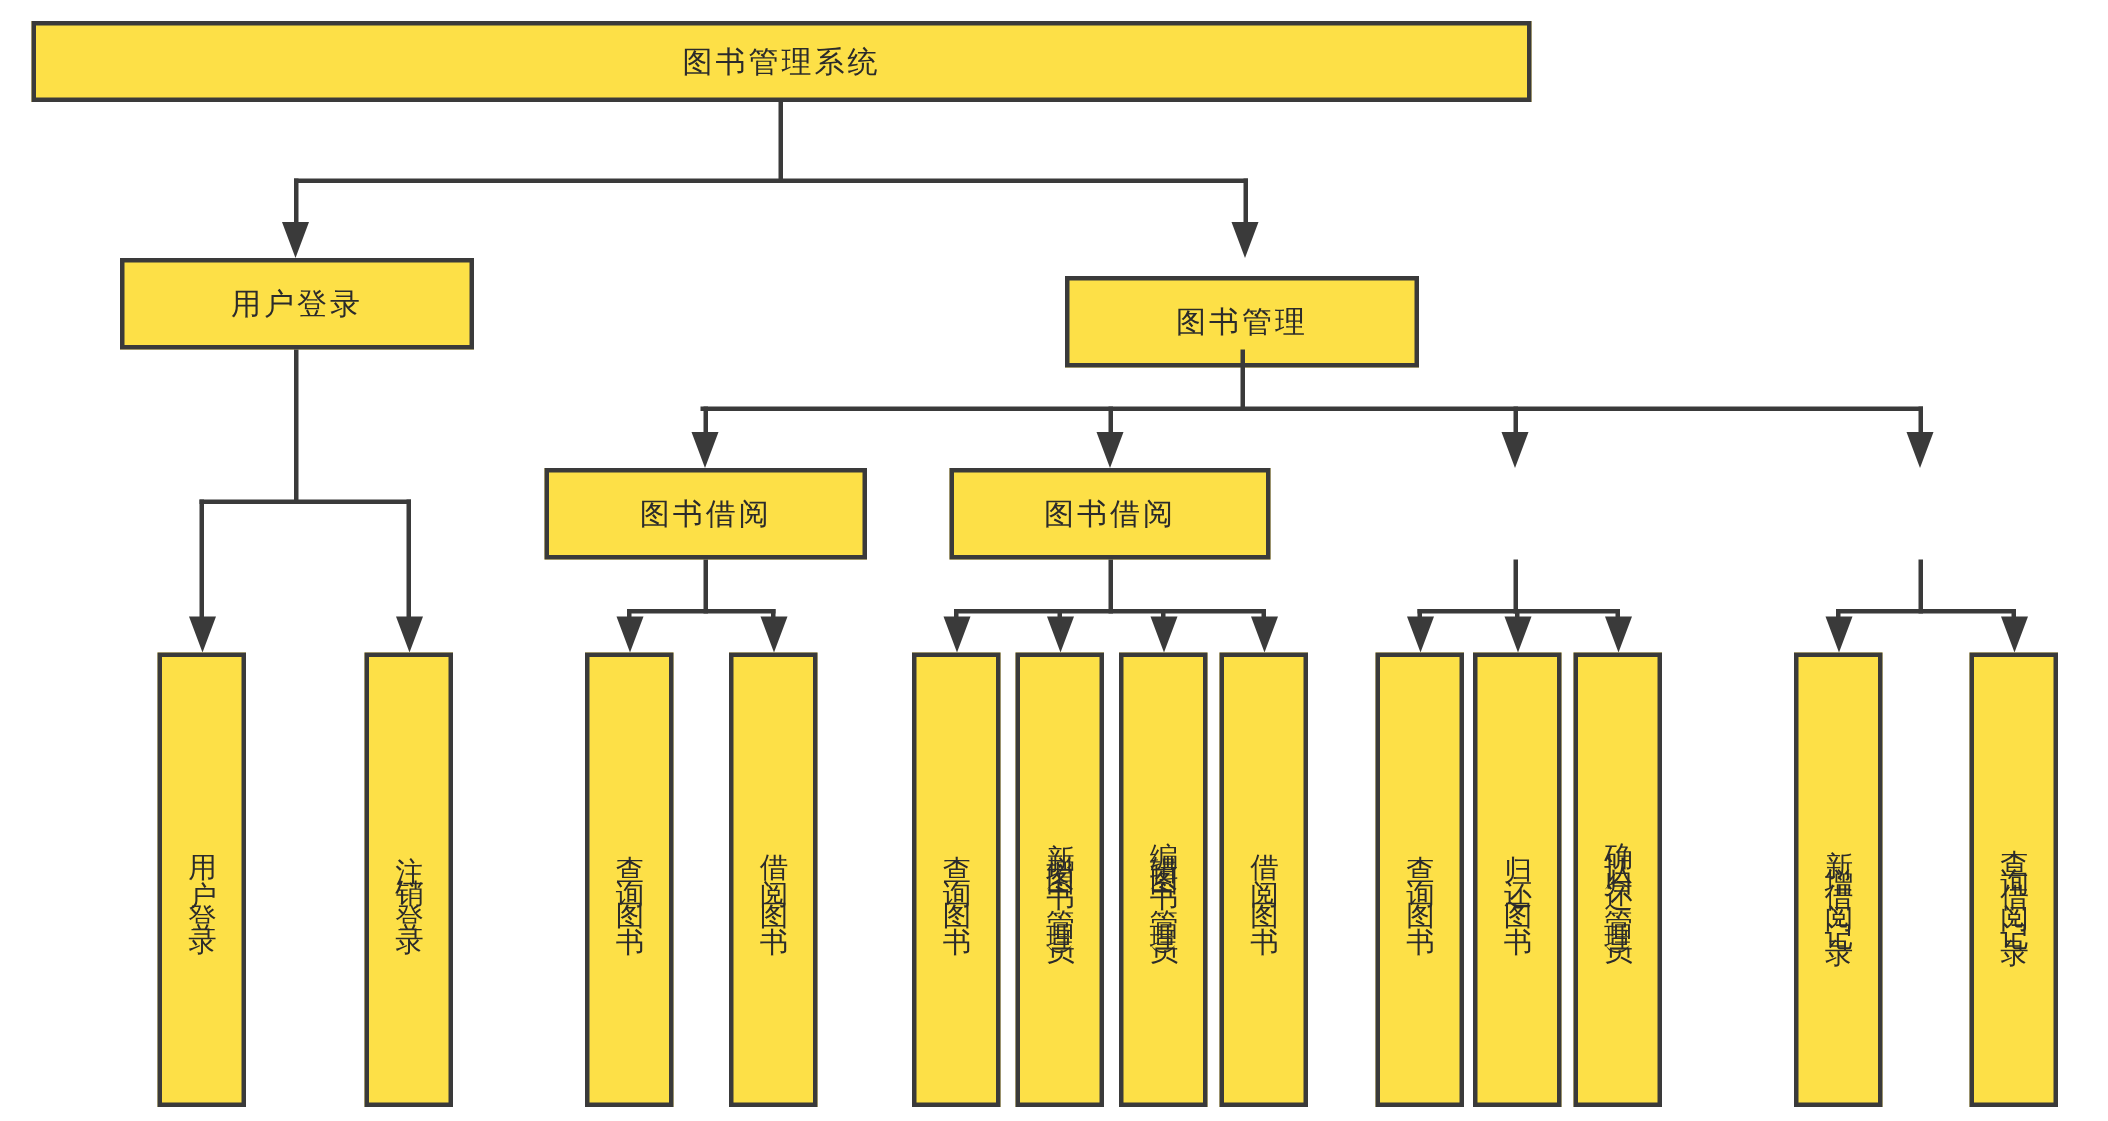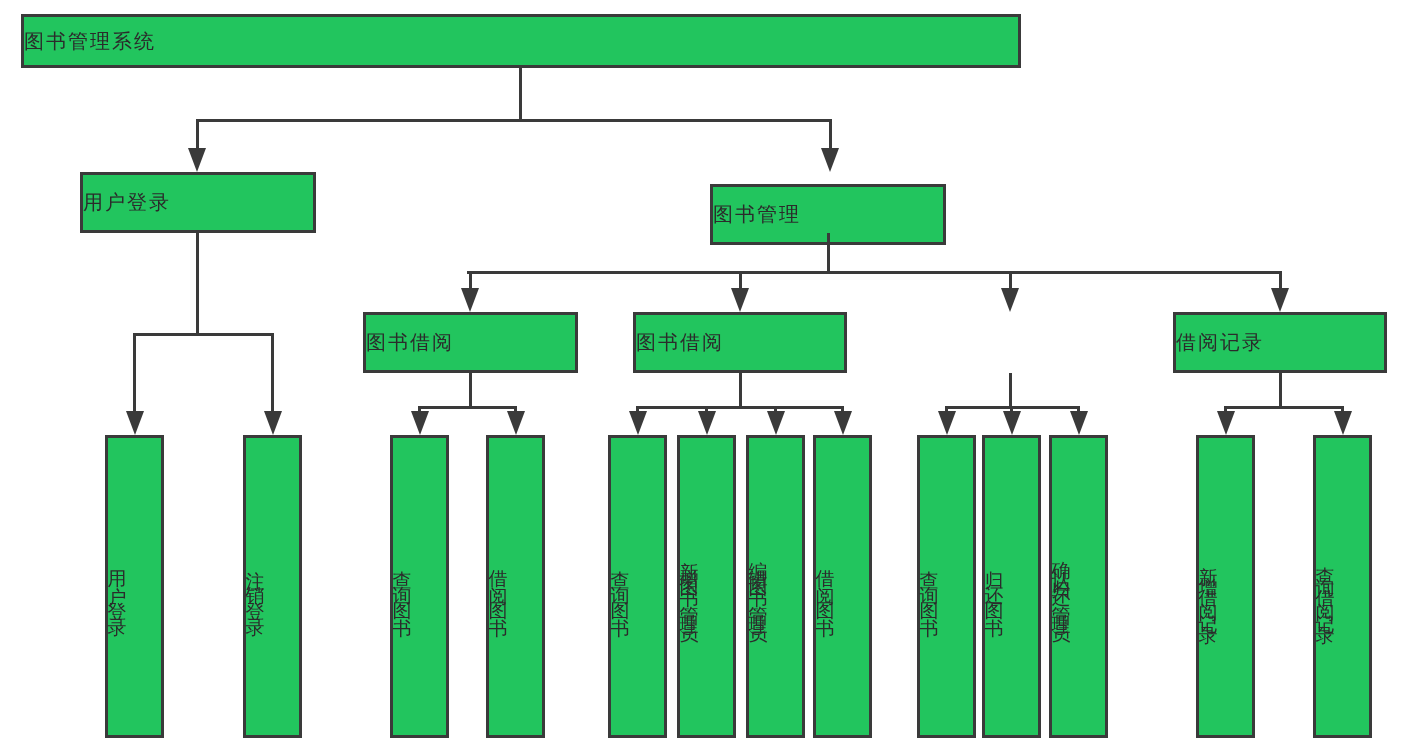--- a/index.html
+++ b/index.html
@@ -13,22 +13,22 @@
     position:relative;
     width:1405px;height:747px;
     background:var(--bg);
     font-family:"DejaVu Sans","Liberation Sans",sans-serif;
     overflow:hidden;
   }
   .box{
     position:absolute;
     box-sizing:border-box;
     border:3px solid var(--line);
-    background:#22c55e;
-    display:flex;align-items:center;justify-content:flex-start;
+    background:#fde047;
+    display:flex;align-items:center;justify-content:center;
     color:var(--text);
   }
   .hlabel{font-size:20px;letter-spacing:2px;white-space:nowrap;}
   .lvl3{width:214px;height:61px;top:312px;}
   .vbox{width:59px;height:303px;top:435px;}
   .vtext{
     writing-mode:vertical-rl;
     text-orientation:mixed;
     font-size:19px;
     line-height:1;
@@ -93,23 +93,20 @@
   <div class="arrow" style="left:461px;top:288px;"></div>
   <div class="arrow" style="left:731px;top:288px;"></div>
   <div class="arrow" style="left:1001px;top:288px;"></div>
   <div class="arrow" style="left:1271px;top:288px;"></div>
 
   <div class="box lvl3" style="left:363px;width:215px;">
     <span class="hlabel">图书借阅</span>
   </div>
   <div class="box lvl3" style="left:633px;">
     <span class="hlabel">图书借阅</span>
-  </div>
-  <div class="box lvl3" style="left:1173px;">
-    <span class="hlabel">借阅记录</span>
   </div>
 
   <div class="line" style="left:469px;top:373px;width:3px;height:36px;"></div>
   <div class="line" style="left:418px;top:406px;width:99px;height:3px;"></div>
   <div class="line" style="left:418px;top:406px;width:3px;height:8px;"></div>
   <div class="line" style="left:514px;top:406px;width:3px;height:8px;"></div>
   <div class="arrow" style="left:411px;top:411px;"></div>
   <div class="arrow" style="left:507px;top:411px;"></div>
 
   <div class="line" style="left:739px;top:373px;width:3px;height:36px;"></div>

